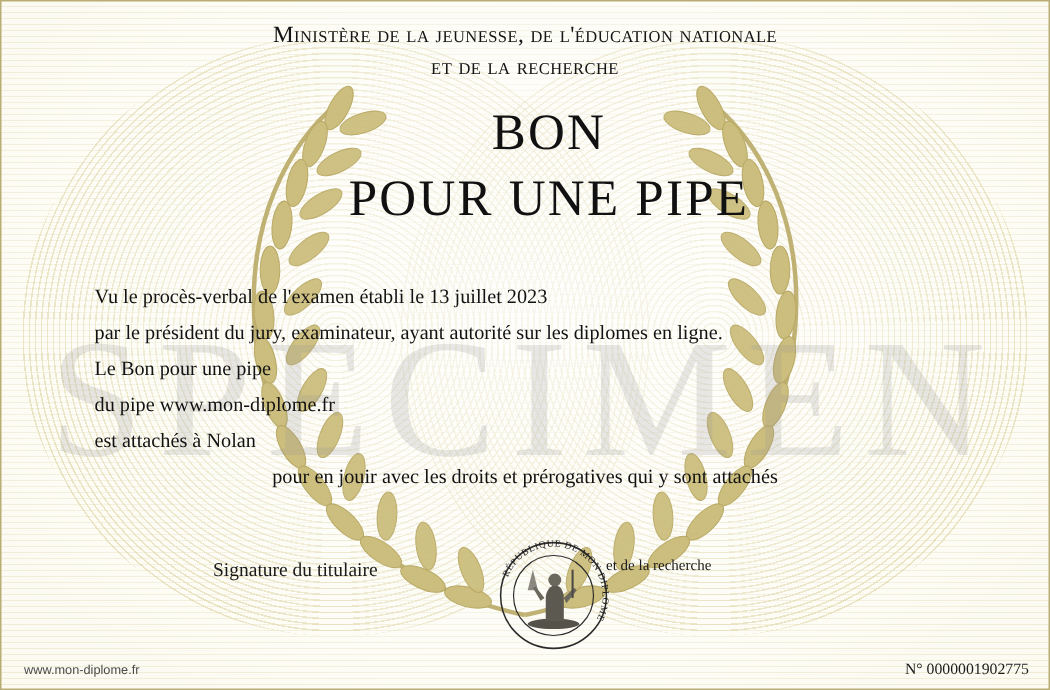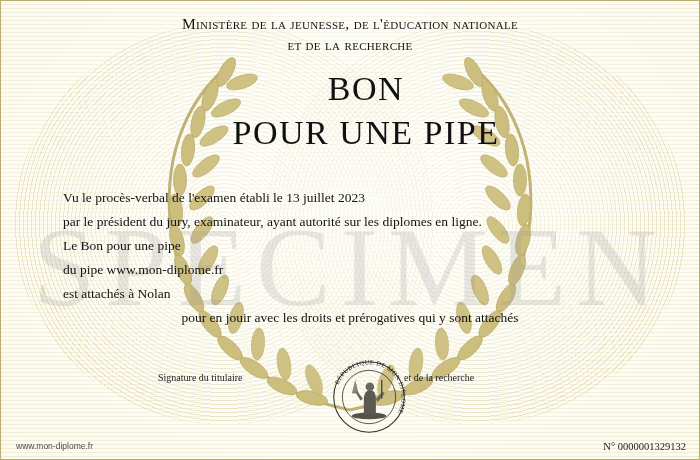--- a/index.html
+++ b/index.html
@@ -149,22 +149,22 @@
     left: 0;
     right: 0;
     text-align: center;
     font-size: 13.5px;
     color: #121212;
   }
 
   .sig-left {
     position: absolute;
     top: 372px;
-    left: 158px;
-    font-size: 10px;
+    left: 142px;
+    font-size: 13px;
     color: #1a1a1a;
   }
   .sig-right {
     position: absolute;
     top: 370px;
     left: 404px;
     font-size: 10px;
     line-height: 1.65;
     color: #1a1a1a;
   }
@@ -327,17 +327,17 @@
         <path d="M44 70 L44 52 C44 46 48 42 51 42 C55 42 58 46 58 52 L58 70 Z" fill="#5c5950"></path>
         <circle cx="51" cy="38" r="5" fill="#6a675c"></circle>
         <path d="M40 54 L34 44 L36 43 L43 52 Z" fill="#6a675c"></path>
         <path d="M58 52 L66 44 L68 46 L60 56 Z" fill="#6a675c"></path>
         <rect x="64" y="30" width="1.6" height="22" fill="#4d4a43"></rect>
         <path d="M30 46 L34 30 L38 46 Z" fill="#6e6b60" opacity="0.8"></path>
       </g>
     </svg>
 
     <div class="footer-left">www.mon-diplome.fr</div>
-    <div class="footer-right">N° 0000001329132</div>
+    <div class="footer-right">N° 0000001902775</div>
   </div>
 
   <div class="border-frame"></div>
 </div>
 
 </body></html>

